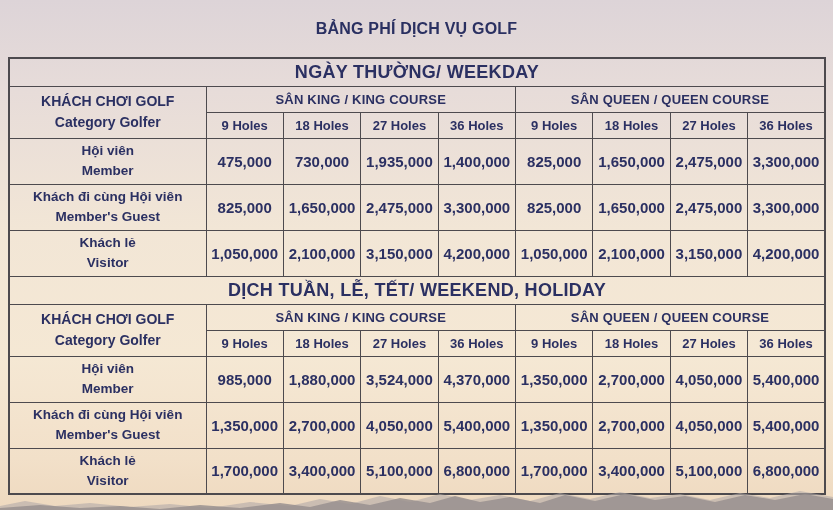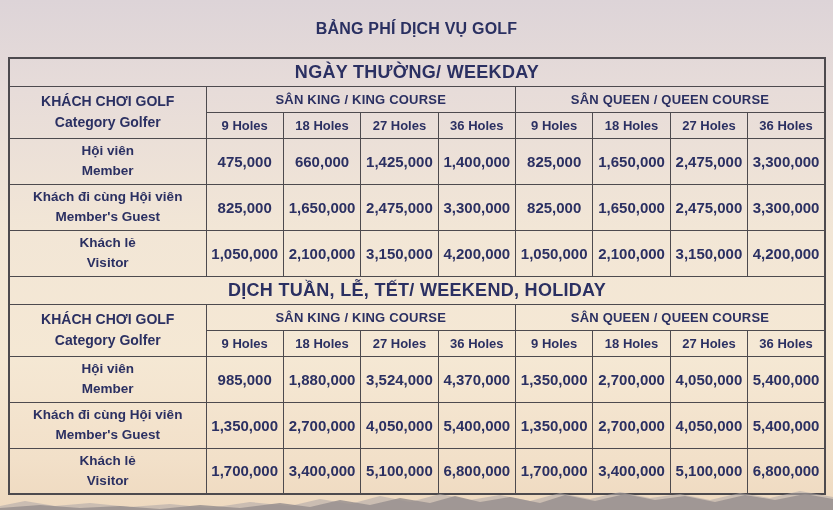--- a/index.html
+++ b/index.html
@@ -83,22 +83,22 @@
     <td class="holes-hd">18 Holes</td>
     <td class="holes-hd">27 Holes</td>
     <td class="holes-hd">36 Holes</td>
   </tr>
   <tr class="r-data">
     <td class="row-label">
       <div>Hội viên</div>
       <div>Member</div>
     </td>
     <td class="fee">475,000</td>
-    <td class="fee">660,000</td>
-    <td class="fee">1,425,000</td>
+    <td class="fee">730,000</td>
+    <td class="fee">1,935,000</td>
     <td class="fee">1,400,000</td>
     <td class="fee">825,000</td>
     <td class="fee">1,650,000</td>
     <td class="fee">2,475,000</td>
     <td class="fee">3,300,000</td>
   </tr>
   <tr class="r-data">
     <td class="row-label">
       <div>Khách đi cùng Hội viên</div>
       <div>Member's Guest</div>

